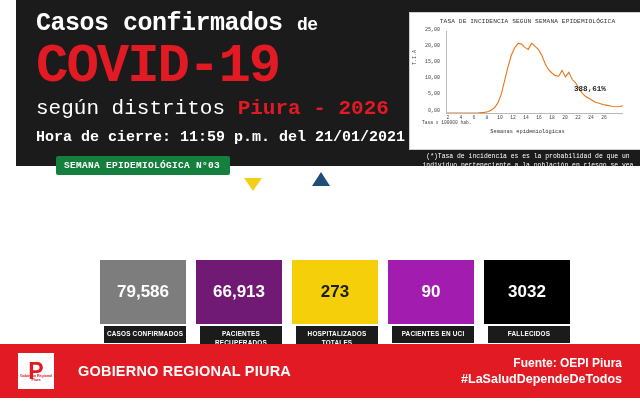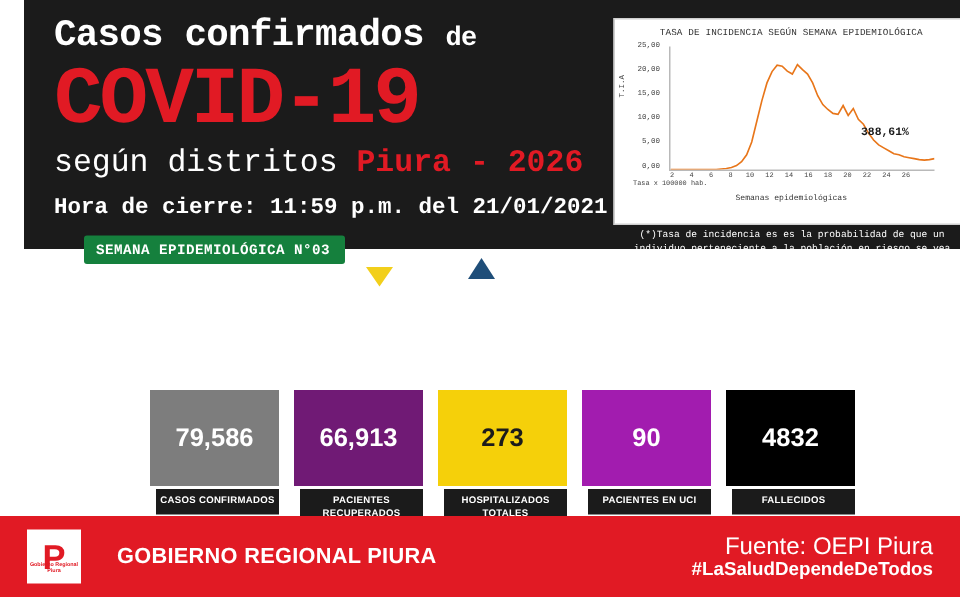--- a/index.html
+++ b/index.html
@@ -284,22 +284,22 @@
     left: 78px; top: 19px;
     color: #ffffff;
     font-size: 14.5px;
     font-weight: bold;
     letter-spacing: 0.2px;
   }
   .fuente {
     position: absolute;
     right: 18px; top: 12px;
     color: #ffffff;
-    font-size: 16px;
-    font-weight: normal;
+    font-size: 12px;
+    font-weight: bold;
     text-align: right;
   }
   .hashtag {
     position: absolute;
     right: 18px; top: 28px;
     color: #ffffff;
     font-size: 12.5px;
     font-weight: bold;
     text-align: right;
   }
@@ -398,21 +398,21 @@
 TOTALES</span>
       </div>
 
       <div class="card blue">
         <span class="value">90</span>
         <span class="card-label">PACIENTES
 EN UCI</span>
       </div>
 
       <div class="card black">
-        <span class="value">4832</span>
+        <span class="value">3032</span>
         <span class="card-label">FALLECIDOS</span>
       </div>
 
     </div>
   </div>
 
   <div class="bottom-band">
     <div class="logo-box">
       <span class="logo-p">P</span>
     </div>

